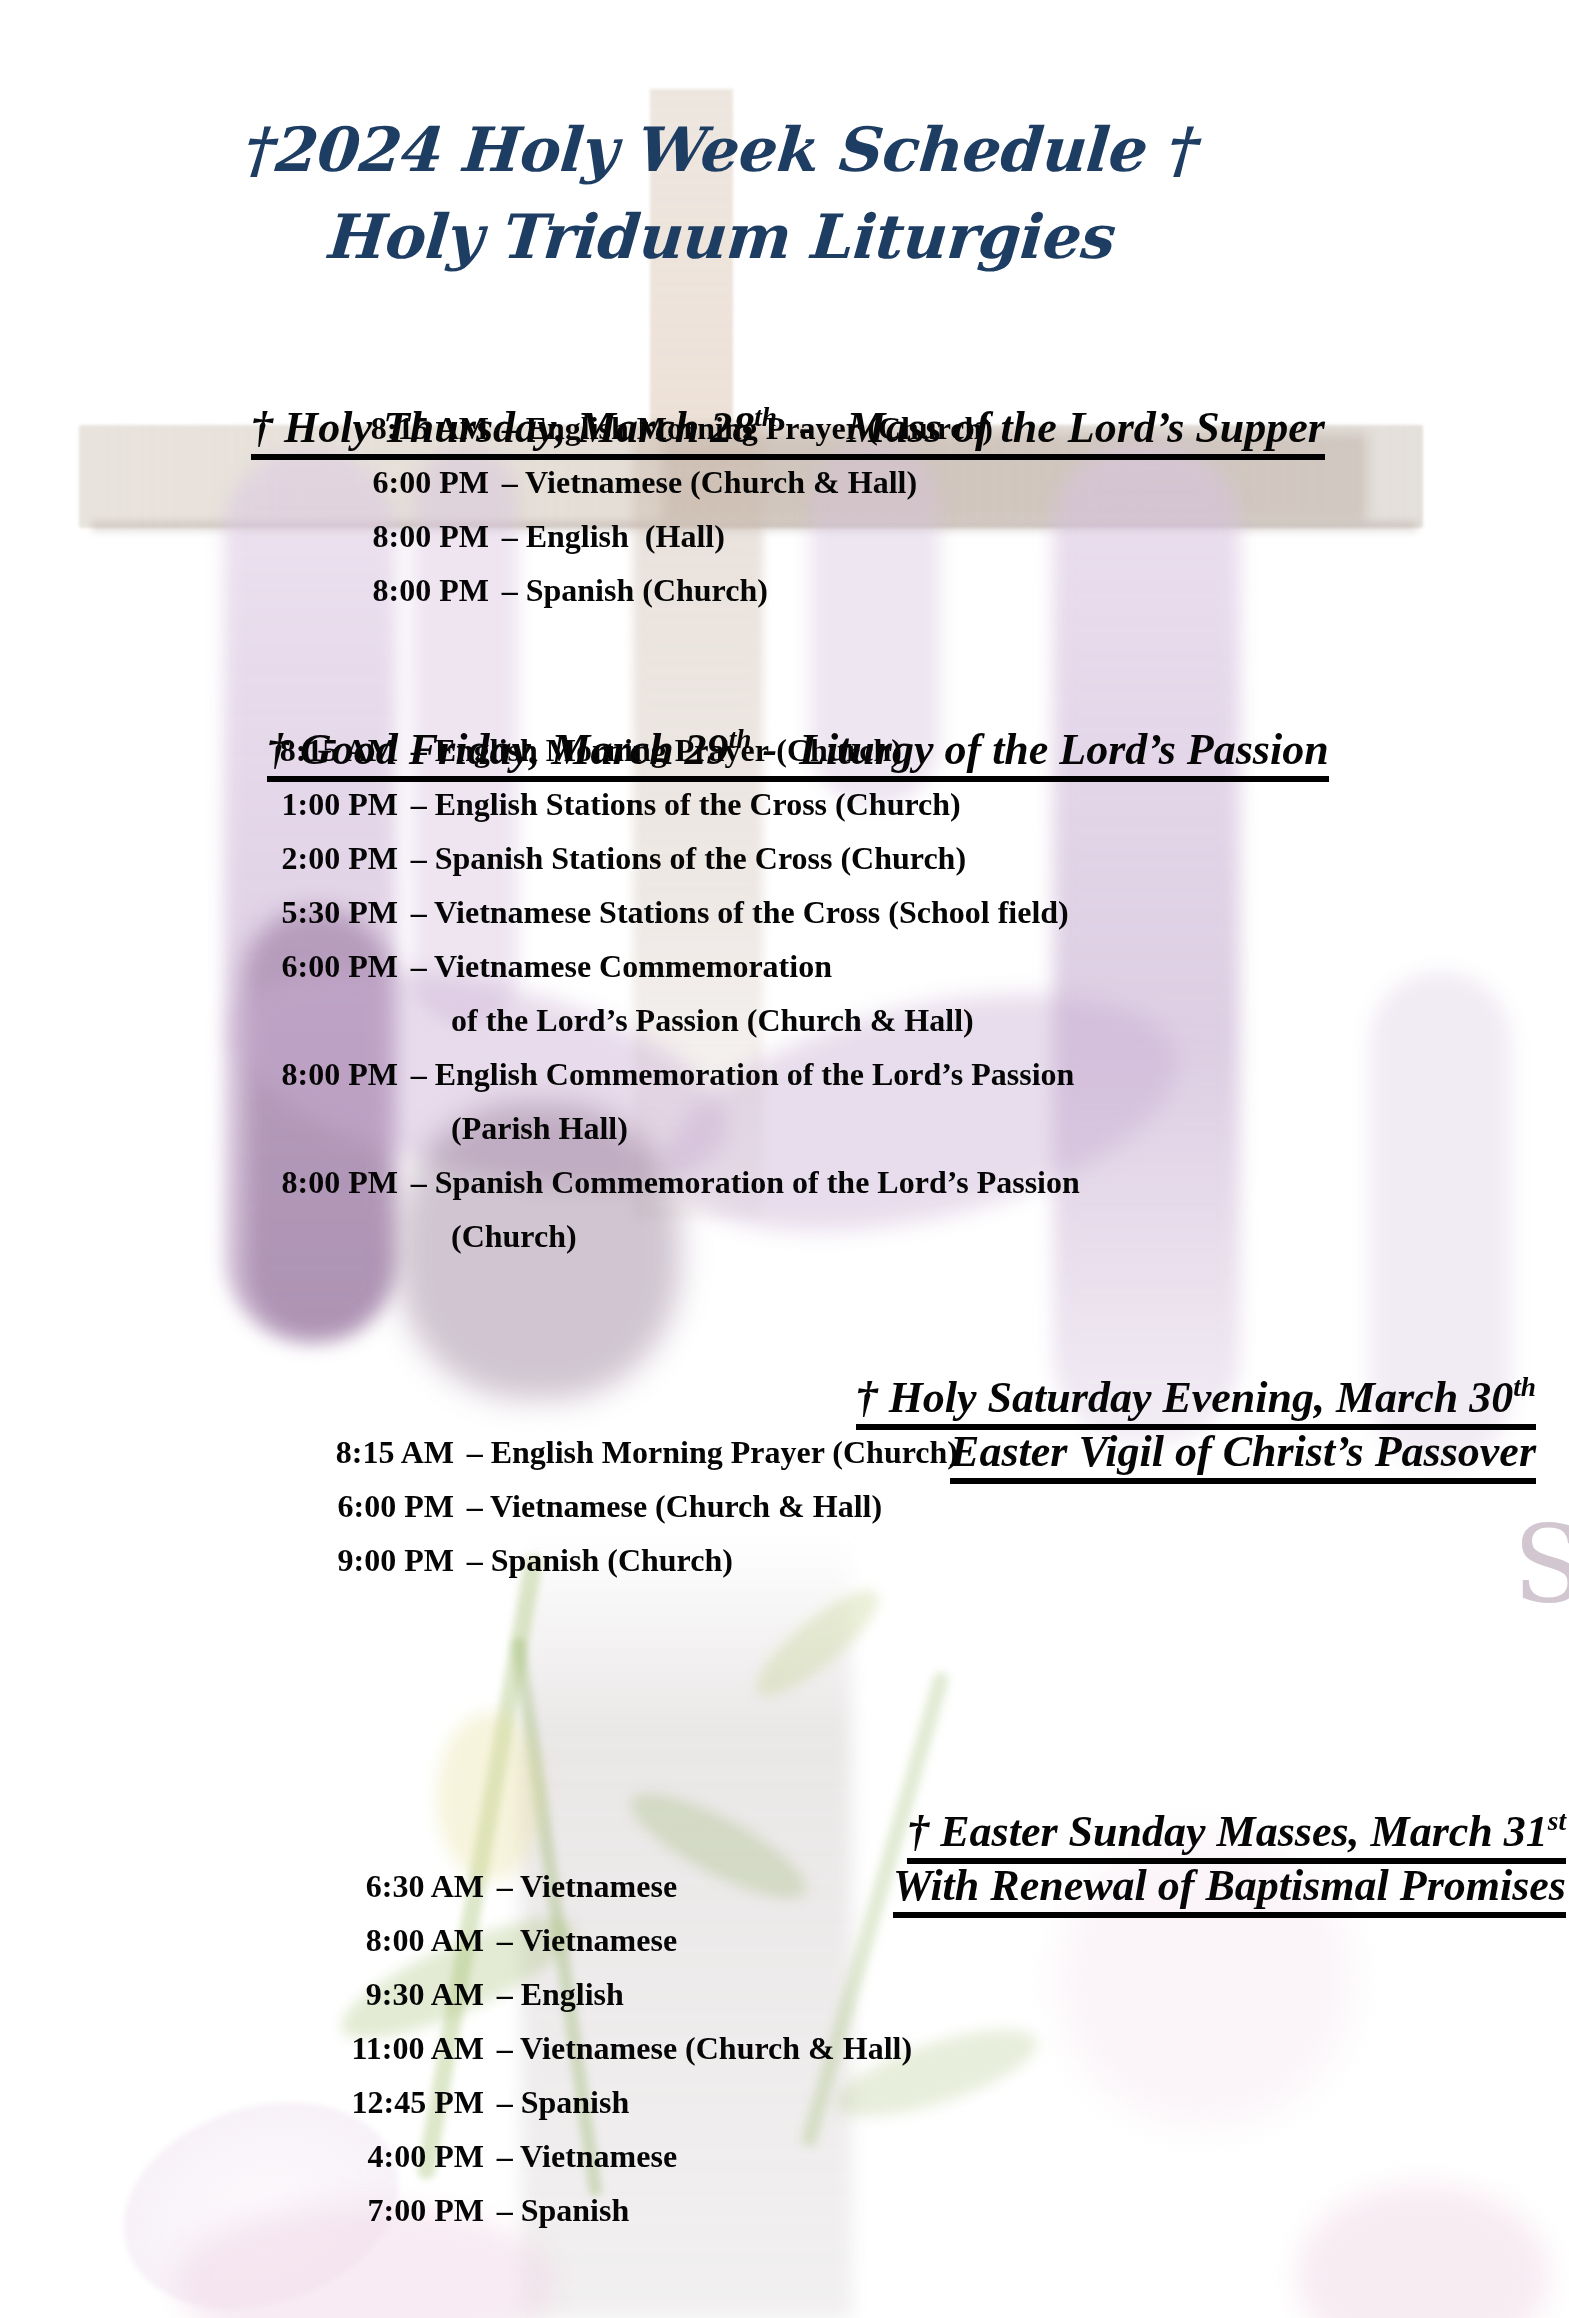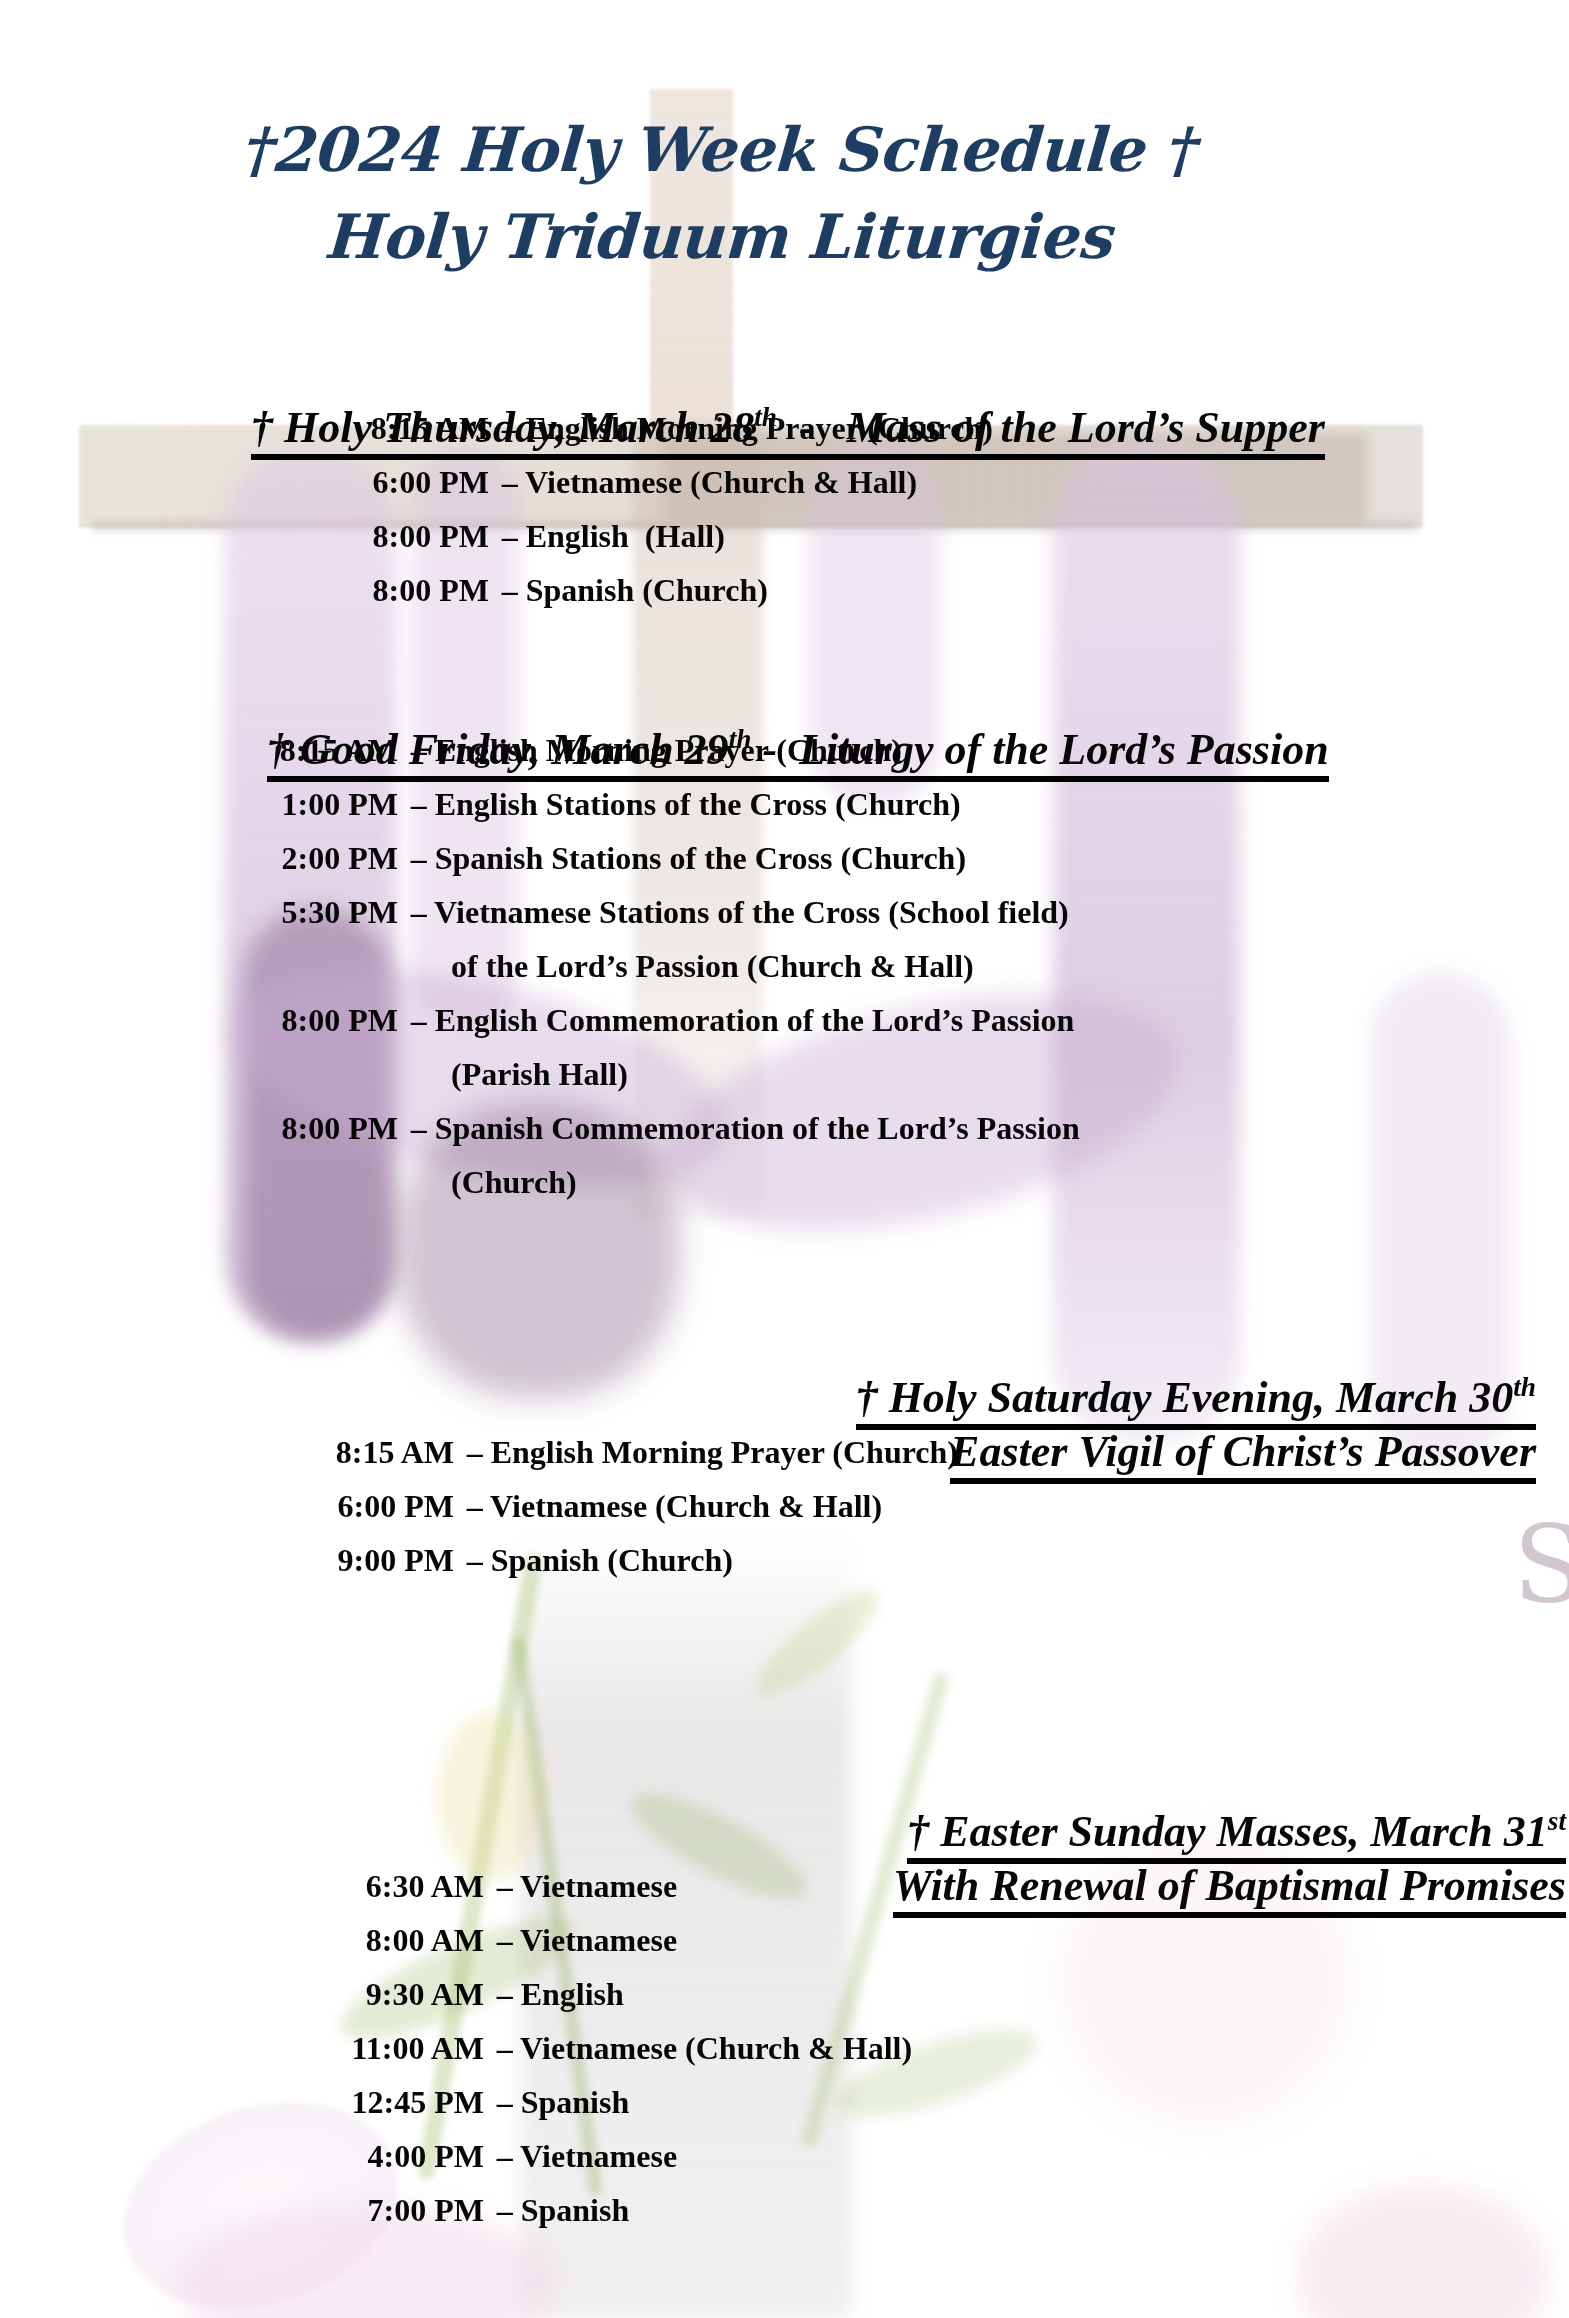--- a/index.html
+++ b/index.html
@@ -165,20 +165,21 @@
 
   <div class="txt section" id="sec-gf">
     <div class="heading">
       <span class="u"><span>† Good Friday, March 29</span><sup>th</sup><span> -  Liturgy of the Lord’s Passion</span></span>
     </div>
     <div class="lines">
         <div class="line"><span class="time">8:15 AM</span><span class="desc">– English Morning Prayer (Church)</span></div>
         <div class="line"><span class="time">1:00 PM</span><span class="desc">– English Stations of the Cross (Church)</span></div>
         <div class="line"><span class="time">2:00 PM</span><span class="desc">– Spanish Stations of the Cross (Church)</span></div>
         <div class="line"><span class="time">5:30 PM</span><span class="desc">– Vietnamese Stations of the Cross (School field)</span></div>
+        <div class="line"><span class="time">6:00 PM</span><span class="desc">– Vietnamese Commemoration</span></div>
         <div class="line cont"><span class="desc">of the Lord’s Passion (Church &amp; Hall)</span></div>
         <div class="line"><span class="time">8:00 PM</span><span class="desc">– English Commemoration of the Lord’s Passion</span></div>
         <div class="line cont"><span class="desc">(Parish Hall)</span></div>
         <div class="line"><span class="time">8:00 PM</span><span class="desc">– Spanish Commemoration of the Lord’s Passion</span></div>
         <div class="line cont"><span class="desc">(Church)</span></div>
       </div>
   </div>
 
   <div class="txt section" id="sec-hs">
     <div class="heading">

